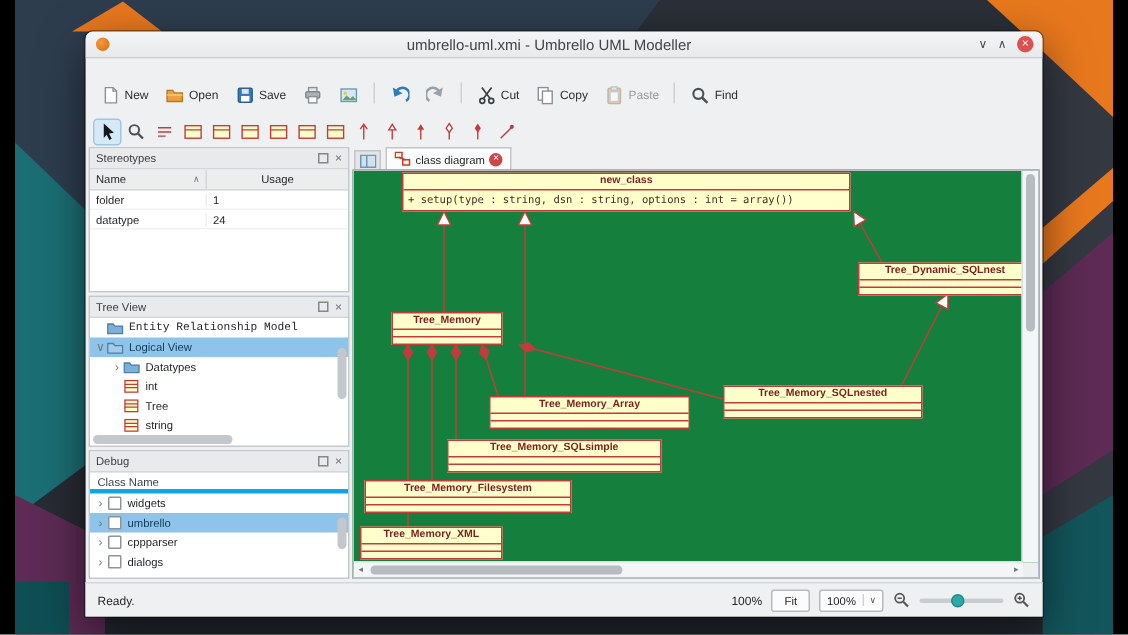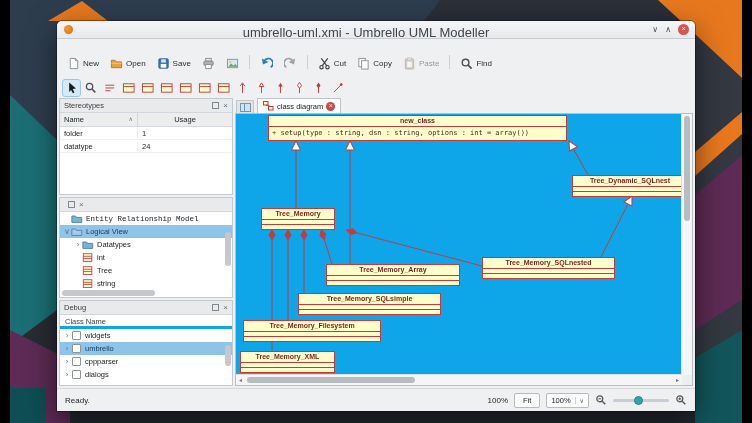--- a/index.html
+++ b/index.html
@@ -7,21 +7,21 @@
        font-family:"Liberation Sans",sans-serif;color:#232629;}
   .desktop{position:absolute;left:10px;top:0;width:732px;height:423px;}
 
   
   .window{position:absolute;left:57px;top:21px;width:638px;height:390px;background:#eff0f1;
           border-radius:5px 5px 0 0;box-shadow:0 10px 30px rgba(0,0,0,.55);
           outline:1px solid rgba(0,0,0,.35);font-size:8px;}
   .titlebar{position:absolute;left:0;top:0;right:0;height:17px;
             background:linear-gradient(#f4f5f6,#e7e9ea);border-bottom:1px solid #c8ccd0;
             border-radius:5px 5px 0 0;}
-  .title-text{position:absolute;left:40px;right:60px;top:4px;text-align:center;font-size:13px;color:#41454a;
+  .title-text{position:absolute;left:40px;right:60px;top:4px;text-align:center;font-size:10px;color:#41454a;
               white-space:nowrap;overflow:hidden;}
   .title-icon{position:absolute;left:7px;top:4px;width:9px;height:9px;border-radius:50%;
               background:radial-gradient(circle at 35% 35%,#f29a3e,#d86a12);}
   .win-controls{position:absolute;right:6px;top:2px;display:flex;gap:7px;align-items:center;height:13px;}
   .win-glyph{font-size:8px;color:#4a4f54;line-height:13px;}
   .win-close{width:11px;height:11px;border-radius:50%;background:#dc5050;color:#fff;font-size:8px;
              line-height:10px;text-align:center;}
 
   .menubar{position:absolute;top:17px;left:0;right:0;height:17px;display:flex;align-items:center;padding-left:5px;}
   .umbrello-mini{width:11px;height:11px;margin-right:4px;display:block;}
@@ -77,21 +77,21 @@
 
   
   .canvas-area{position:absolute;left:178px;top:77px;width:458px;height:288px;}
   .tabbar{height:15px;display:flex;align-items:flex-end;gap:3px;padding-left:1px;}
   .tab-overview{width:18px;height:13px;background:#e2e4e6;border:1px solid #c2c6ca;border-bottom:none;
                 display:flex;align-items:center;justify-content:center;box-sizing:border-box;}
   .tab{height:15px;background:#fbfcfc;border:1px solid #c2c6ca;border-bottom:none;display:flex;
        align-items:center;gap:3px;padding:0 5px;font-size:7.5px;box-sizing:border-box;}
   .tab-close{width:9px;height:9px;border-radius:50%;background:#cc4747;color:#fff;font-size:7px;
              line-height:8px;text-align:center;}
-  .canvas-frame{position:absolute;top:15px;left:0;right:0;bottom:0;background:#0ea5e9;
+  .canvas-frame{position:absolute;top:15px;left:0;right:0;bottom:0;background:#15803d;
                 border:1px solid #b9bec2;box-sizing:border-box;}
   .diagram{position:absolute;left:0;top:0;width:446px;height:261px;overflow:hidden;}
   #edges{position:absolute;left:0;top:0;}
   .uml-class{position:absolute;border:1px solid #c43b3b;box-sizing:border-box;}
   .uml-title{height:10px;line-height:10px;text-align:center;font-weight:bold;font-size:7px;color:#7e1e1e;
              border-bottom:1px solid #c43b3b;padding:0 2px;white-space:nowrap;overflow:hidden;}
   .uml-method{font-family:"DejaVu Sans Mono",monospace;font-size:7px;line-height:13px;color:#4a2a20;
               padding:0 3px;white-space:nowrap;overflow:hidden;}
   .uml-sec{height:4px;}
 
@@ -364,20 +364,21 @@
         </div>
         <div class="st-row">
           <div class="st-cell-name">datatype</div>
           <div class="st-cell-usage">24</div>
         </div>
       </div>
   </div>
 
   <div class="dock-panel" id="panel-treeview">
     <div class="panel-header">
+      <span class="ph-title">Tree View</span>
       <span class="ph-float"></span>
       <span class="ph-close">×</span>
     </div>
     <div id="tree-rows">
         <div class="tree-row" style="padding-left: 3px;">
           <div class="expander"></div>
           <div class="tree-icon">
             <svg width="12" height="12" viewBox="0 0 14 14" style="display:block">
               <path d="M1 3.5 h4.2 l1.2 1.6 h6.1 v5.9 h-11.5 z" fill="#7bb0d8" stroke="#4c7fa9"></path>
             </svg>

